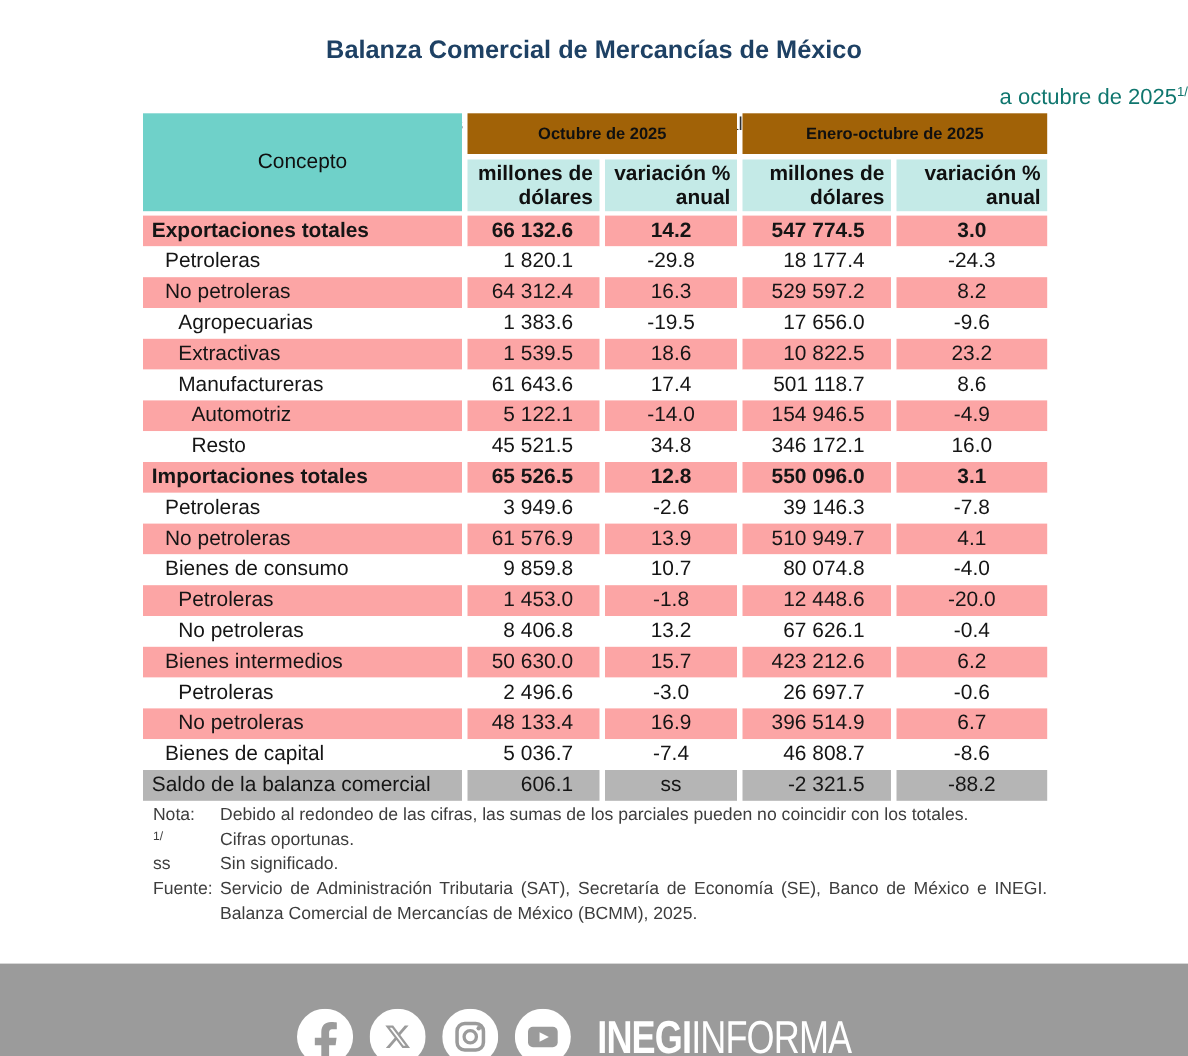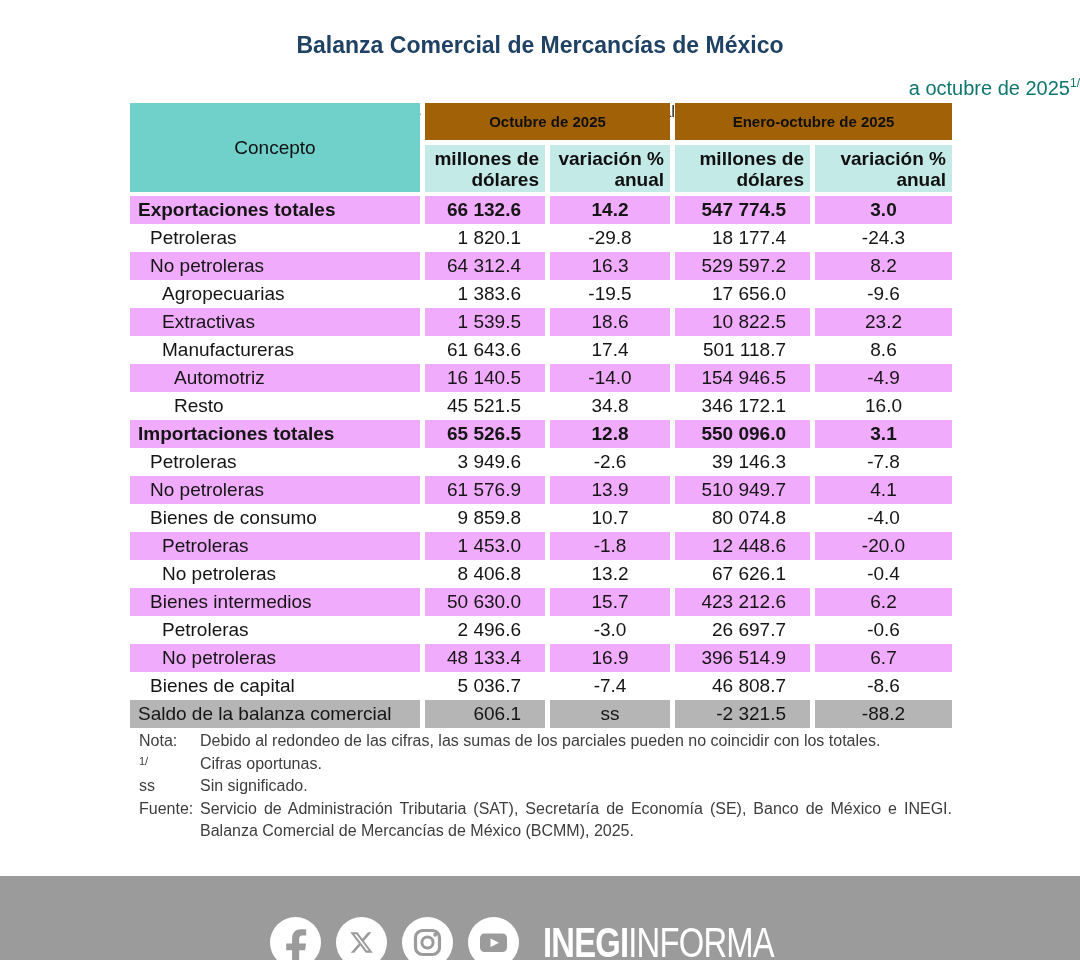--- a/index.html
+++ b/index.html
@@ -28,21 +28,21 @@
   .sub {
     grid-row:3; background:#c4eae7; display:flex; align-items:center; justify-content:center;
     text-align:right; font-weight:bold; font-size:19px; line-height:21px; color:#101010;
     padding:0 6px;
   }
   .s1{grid-column:2} .s2{grid-column:3} .s3{grid-column:4} .s4{grid-column:5}
 
   .tbody { margin-top:4px; }
   .row { height:28px; }
   .row > div { font-size:19px; line-height:28px; background:#ffffff; white-space:nowrap; overflow:hidden; }
-  .row.odd > div { background:#f0abfc; }
+  .row.odd > div { background:#fca5a5; }
   .row.bold > div { font-weight:bold; }
   .row.total > div { background:#b5b5b5; font-weight:normal; }
   .pl0 { padding-left:8px; } .pl1 { padding-left:20px; }
   .pl2 { padding-left:32px; } .pl3 { padding-left:44px; }
   .num { text-align:right; padding-right:24px; }
   .pct { text-align:center; }
 
   .notes { position:absolute; left:139px; top:730px; width:813px; font-size:16px; color:#3d3d3d; }
   .note-line { display:flex; line-height:22.5px; }
   .note-label { width:61px; flex-shrink:0; }
@@ -121,21 +121,21 @@
       </div>
       <div class="grid5 row">
         <div class="pl2">Manufactureras</div>
         <div class="num">61 643.6</div>
         <div class="pct">17.4</div>
         <div class="num">501 118.7</div>
         <div class="pct">8.6</div>
       </div>
       <div class="grid5 row odd">
         <div class="pl3">Automotriz</div>
-        <div class="num">16 140.5</div>
+        <div class="num">5 122.1</div>
         <div class="pct">-14.0</div>
         <div class="num">154 946.5</div>
         <div class="pct">-4.9</div>
       </div>
       <div class="grid5 row">
         <div class="pl3">Resto</div>
         <div class="num">45 521.5</div>
         <div class="pct">34.8</div>
         <div class="num">346 172.1</div>
         <div class="pct">16.0</div>

